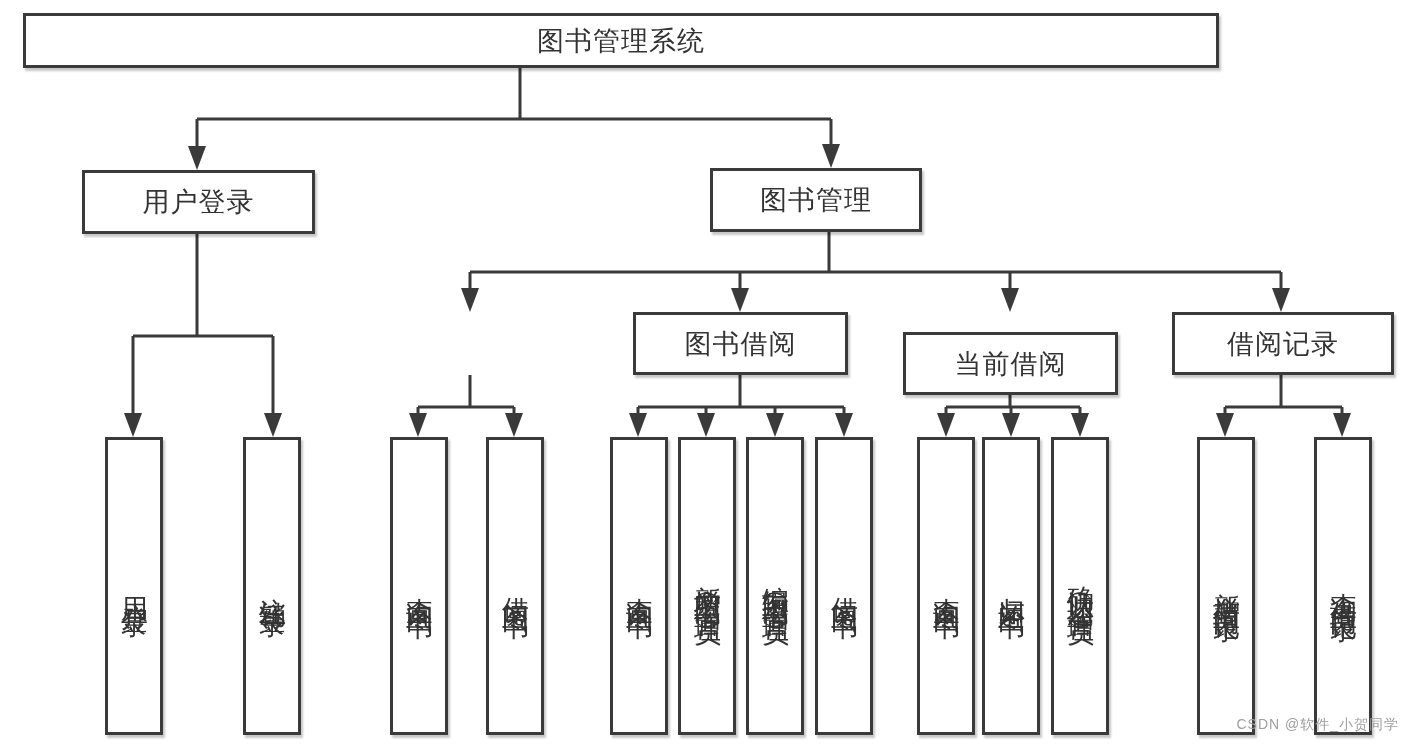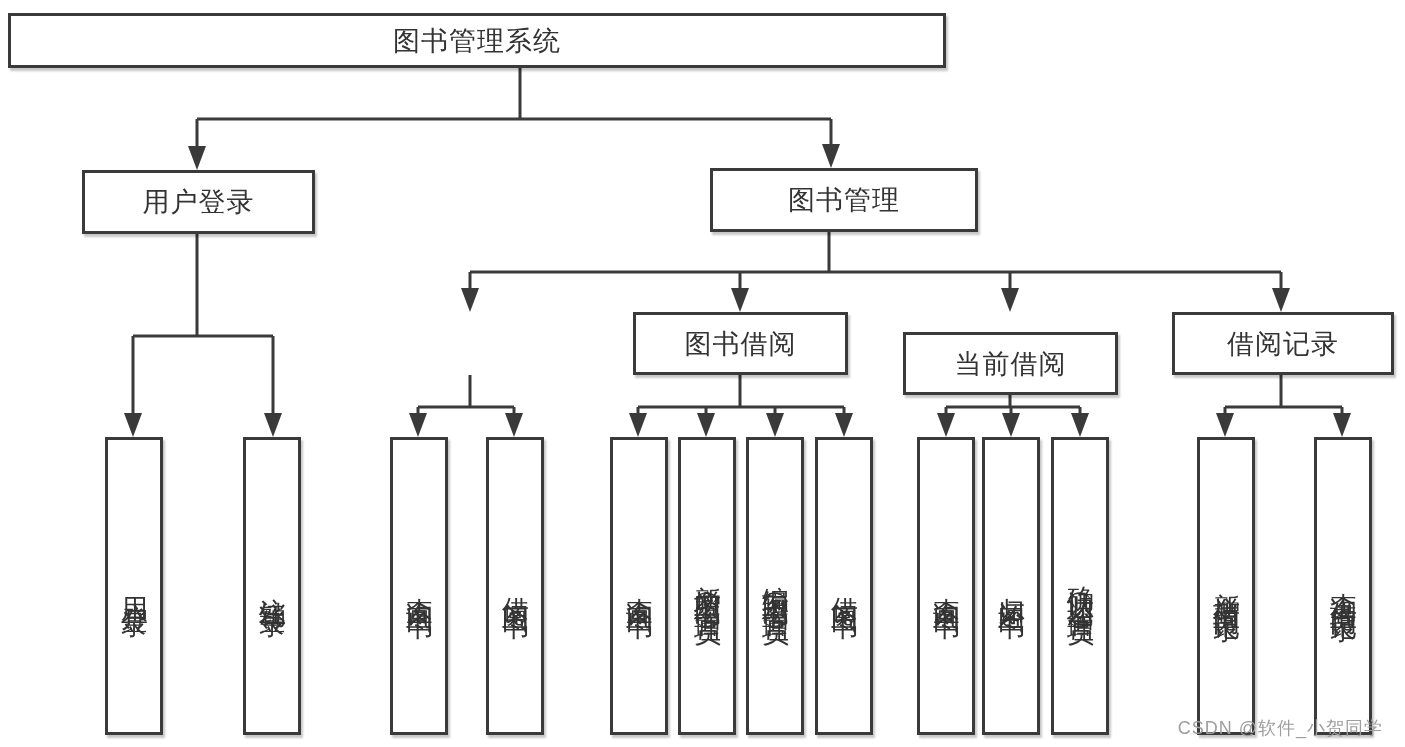--- a/index.html
+++ b/index.html
@@ -38,23 +38,23 @@
     display: flex;
     align-items: center;
     justify-content: center;
     z-index: 2;
   }
   .hlabel {
     font-size: 27px;
     letter-spacing: 1px;
     white-space: nowrap;
   }
-  .root-box   { left: 8px;   top: 13px;  width: 938px; height: 55px; }
+  .root-box   { left: 23px;   top: 13px;  width: 1196px; height: 55px; }
   .lvl2-a     { left: 82px;   top: 170px; width: 233px;  height: 64px; }
-  .lvl2-b     { left: 710px;  top: 168px; width: 268px;  height: 64px; }
+  .lvl2-b     { left: 710px;  top: 168px; width: 212px;  height: 64px; }
   .lvl3       { top: 312px; width: 215px; height: 63px; }
   .lvl3-a     { left: 363px; }
   .lvl3-b     { left: 633px; }
   .lvl3-c     { left: 903px; margin-top: 20px; }
   .lvl3-d     { left: 1172px; width: 222px; }
   .leaf {
     top: 437px;
     width: 58px;
     height: 298px;
   }
@@ -74,24 +74,24 @@
   .l5  { left: 678px; }
   .l6  { left: 746px; }
   .l7  { left: 815px; }
   .l8  { left: 917px; }
   .l9  { left: 982px; }
   .l10 { left: 1051px; }
   .l11 { left: 1197px; }
   .l12 { left: 1314px; }
   .watermark {
     position: absolute;
-    right: 22px;
+    right: 6px;
     top: 716px;
     z-index: 3;
-    font-size: 18px;
+    font-size: 14px;
     color: var(--watermark);
     letter-spacing: 1px;
     white-space: nowrap;
   }
 </style>
 </head>
 <body>
 
 <div class="canvas">
 

